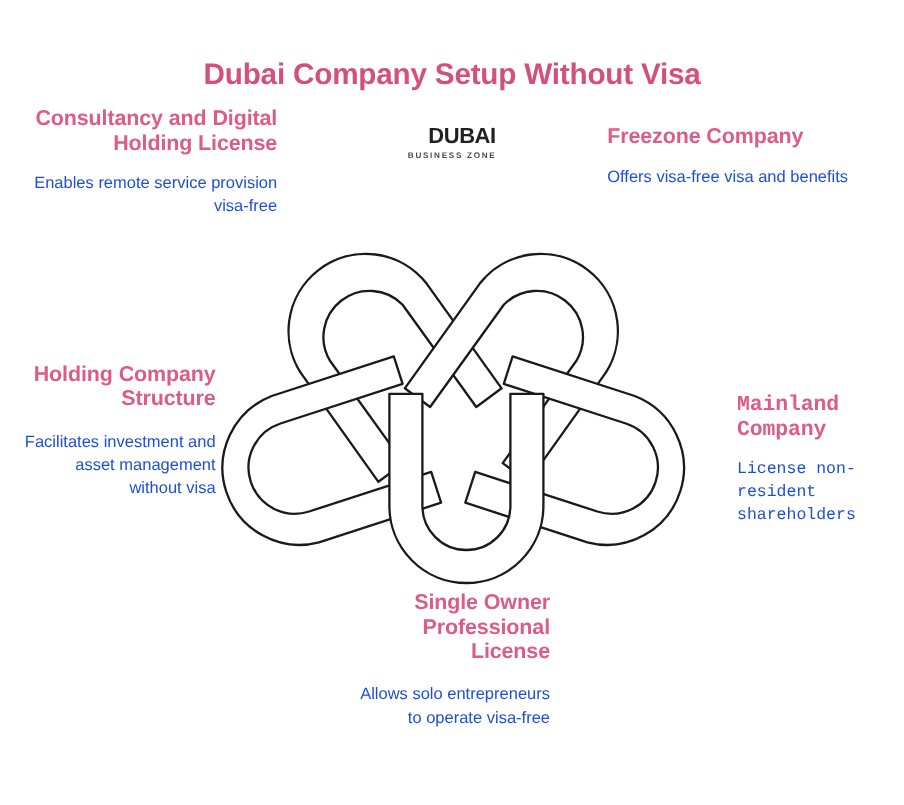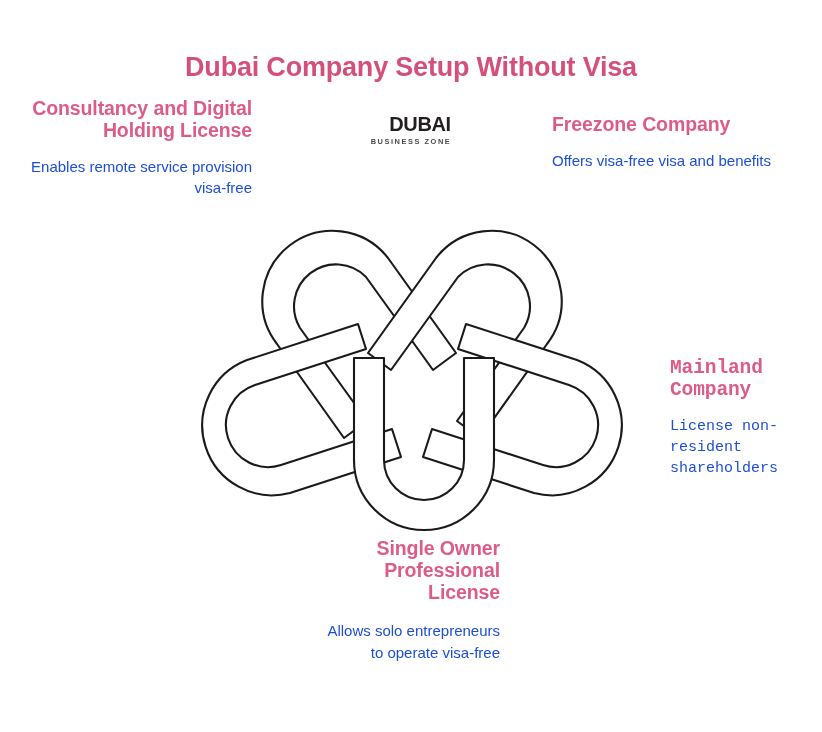--- a/index.html
+++ b/index.html
@@ -219,20 +219,24 @@
   <div class="callout align-right" id="callout-consultancy">
     <h3>Consultancy and Digital Holding License</h3>
     <p>Enables remote service provision visa-free</p>
   </div>
 
   <div class="callout align-left" id="callout-freezone">
     <h3>Freezone Company</h3>
     <p>Offers visa-free visa and benefits</p>
   </div>
 
+  <div class="callout align-right" id="callout-holding">
+    <h3>Holding Company Structure</h3>
+    <p>Facilitates investment and asset management without visa</p>
+  </div>
 
   <div class="callout align-left" id="callout-mainland">
     <h3>Mainland Company</h3>
     <p>License non-resident shareholders</p>
   </div>
 
   <div class="callout align-center" id="callout-single">
     <h3>Single Owner Professional License</h3>
     <p>Allows solo entrepreneurs to operate visa-free</p>
   </div>

